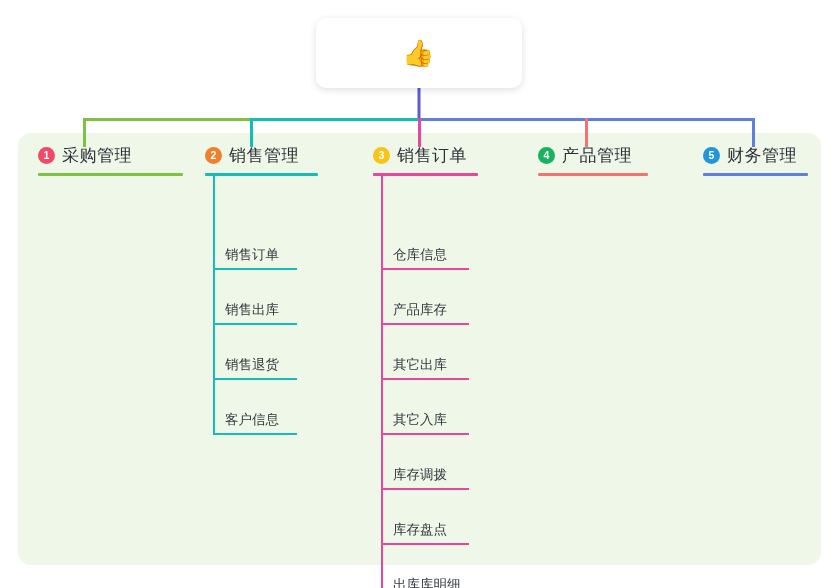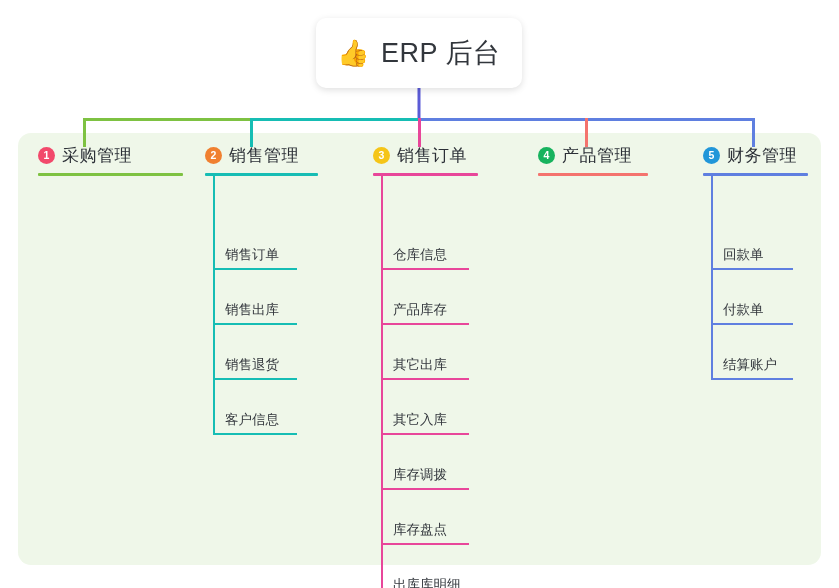--- a/index.html
+++ b/index.html
@@ -81,21 +81,20 @@
     <line x1="84.5" y1="118" x2="84.5" y2="147" stroke="#7ec242" stroke-width="3"></line>
     <line x1="251.5" y1="118" x2="251.5" y2="147" stroke="#16bdb4" stroke-width="3"></line>
     <line x1="419.5" y1="118" x2="419.5" y2="147" stroke="#e8469a" stroke-width="3"></line>
     <line x1="586.5" y1="118" x2="586.5" y2="147" stroke="#f4736e" stroke-width="3"></line>
     <line x1="753.5" y1="118" x2="753.5" y2="147" stroke="#5f7fe0" stroke-width="3"></line>
   </svg>
 
   <div class="root-card">
     <div class="root-inner">
       <span class="thumb-icon">👍</span>
-      <span class="root-label">ERP 后台</span>
     </div>
   </div>
 
   <div class="col" id="col-0" style="left:38px;">
     <div class="col-head">
       <span class="badge" style="background: rgb(242, 73, 107);">1</span>
       <span class="head-label">采购管理</span>
     </div>
     <div class="head-rule" style="width: 145px; background: rgb(126, 194, 66);"></div>
   </div>
@@ -150,24 +149,15 @@
     </div>
     <div class="head-rule" style="width: 110px; background: rgb(244, 115, 110);"></div>
   </div>
 
   <div class="col" id="col-4" style="left:703px;">
     <div class="col-head">
       <span class="badge" style="background: rgb(33, 150, 217);">5</span>
       <span class="head-label">财务管理</span>
     </div>
     <div class="head-rule" style="width: 105px; background: rgb(95, 127, 224);"></div>
-    <div class="items" style="height: 208px;">
-        <div class="spine" style="background: rgb(95, 127, 224); left: 8px; top: 0px; height: 202px;"></div>
-        <div class="item-label" style="top: 70px;">回款单</div>
-        <div class="item-rule" style="background: rgb(95, 127, 224); top: 92px; width: 82px;"></div>
-        <div class="item-label" style="top: 125px;">付款单</div>
-        <div class="item-rule" style="background: rgb(95, 127, 224); top: 147px; width: 82px;"></div>
-        <div class="item-label" style="top: 180px;">结算账户</div>
-        <div class="item-rule" style="background: rgb(95, 127, 224); top: 202px; width: 82px;"></div>
-      </div>
   </div>
 
 </div>
 
 </body></html>

